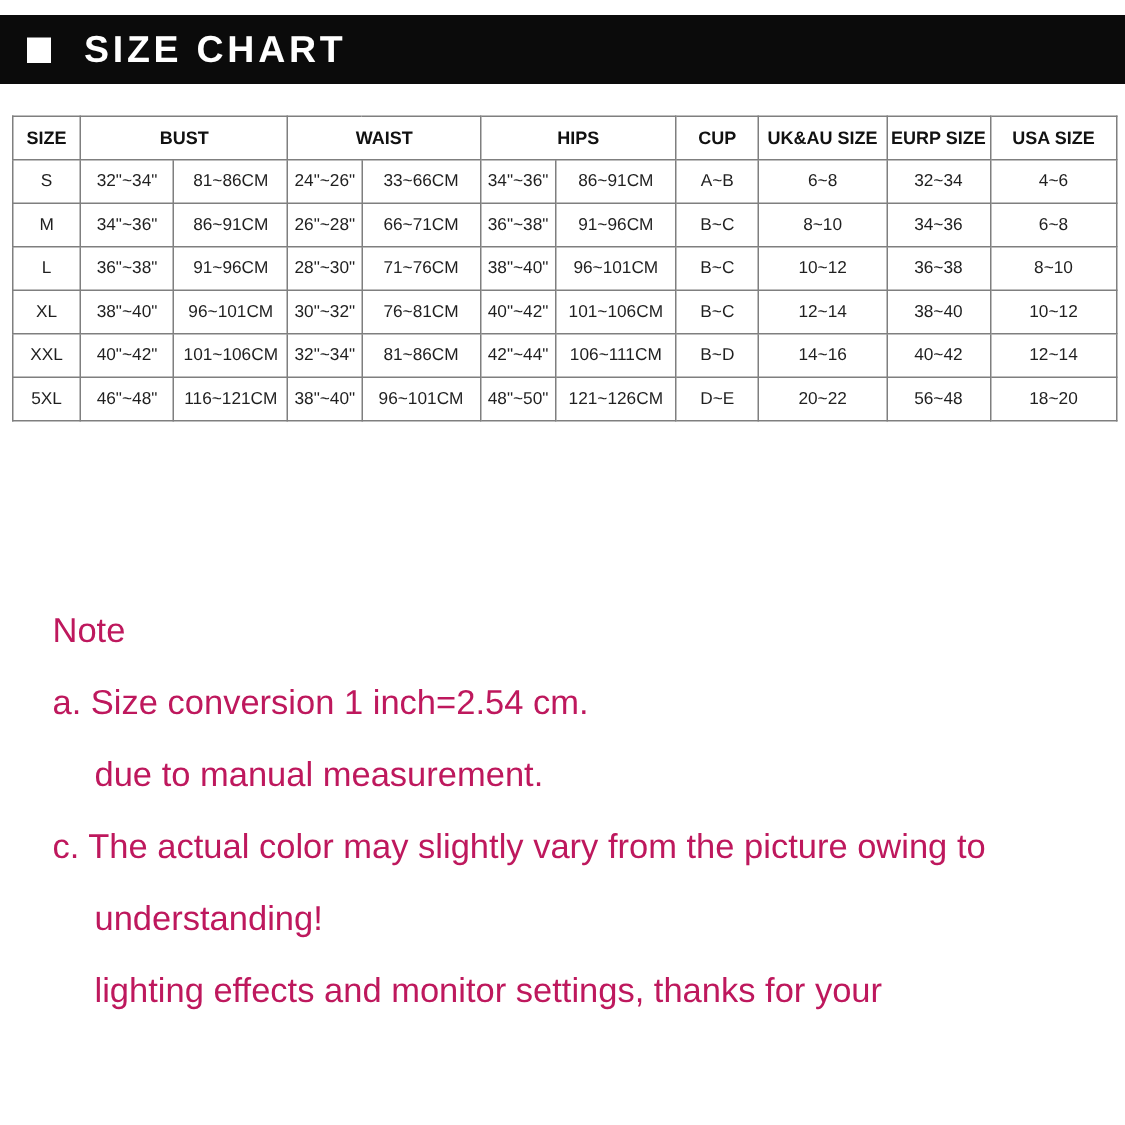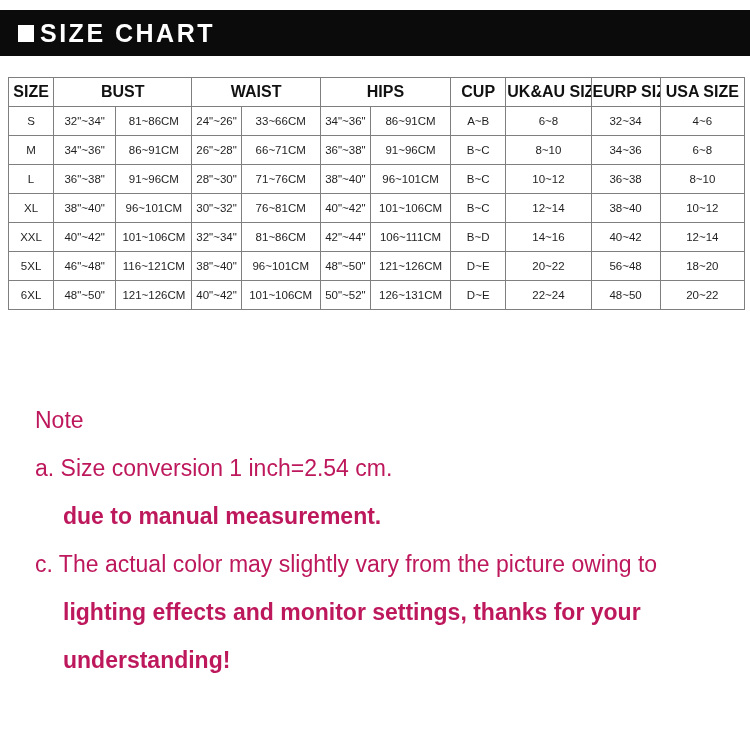--- a/index.html
+++ b/index.html
@@ -23,21 +23,21 @@
     width: 16px; height: 17px;
     background: #ffffff;
     margin-left: 18px;
     flex: 0 0 auto;
   }
   .title-text {
     color: #ffffff;
     font-size: 25px;
     font-weight: bold;
     letter-spacing: 2.5px;
-    margin-left: 6px;
+    margin-left: 22px;
     white-space: nowrap;
   }
 
   
   table.size-table {
     position: absolute; left: 8px; top: 77px;
     width: 737px;
     border-collapse: collapse;
     table-layout: fixed;
   }
@@ -47,38 +47,38 @@
     vertical-align: middle;
     height: 29px;
     padding: 0 1px;
     font-size: 11.5px;
     color: #1f1f1f;
     white-space: nowrap;
     overflow: hidden;
   }
   .size-table th {
     font-weight: bold;
-    font-size: 16px;
+    font-size: 12px;
     color: #111111;
     margin-left: 16px;
   }
 
   
   .notes {
     position: absolute; left: 35px; top: 396px;
     width: 700px;
     font-size: 23px;
     color: #be185d;
   }
   .note-line {
     height: 48px;
     line-height: 48px;
     white-space: nowrap;
   }
-  .note-line.indent { padding-left: 28px; font-weight: bold; }
+  .note-line.indent { padding-left: 28px; }
 </style>
 </head>
 <body>
 
 <div class="title-bar">
   <span class="title-square"></span>
   <span class="title-text">SIZE CHART</span>
 </div>
 
 <table class="size-table" id="size-table">
@@ -179,36 +179,23 @@
         <td>116~121CM</td>
         <td>38"~40"</td>
         <td>96~101CM</td>
         <td>48"~50"</td>
         <td>121~126CM</td>
         <td>D~E</td>
         <td>20~22</td>
         <td>56~48</td>
         <td>18~20</td>
       </tr>
-      <tr>
-        <td>6XL</td>
-        <td>48"~50"</td>
-        <td>121~126CM</td>
-        <td>40"~42"</td>
-        <td>101~106CM</td>
-        <td>50"~52"</td>
-        <td>126~131CM</td>
-        <td>D~E</td>
-        <td>22~24</td>
-        <td>48~50</td>
-        <td>20~22</td>
-      </tr>
     </tbody>
   </table>
 
 <div class="notes">
   <div class="note-line">Note</div>
   <div class="note-line">a. Size conversion 1 inch=2.54 cm.</div>
   <div class="note-line indent">due to manual measurement.</div>
   <div class="note-line">c. The actual color may slightly vary from the picture owing to</div>
+  <div class="note-line indent">understanding!</div>
   <div class="note-line indent">lighting effects and monitor settings, thanks for your</div>
-  <div class="note-line indent">understanding!</div>
 </div>
 
 </body></html>

